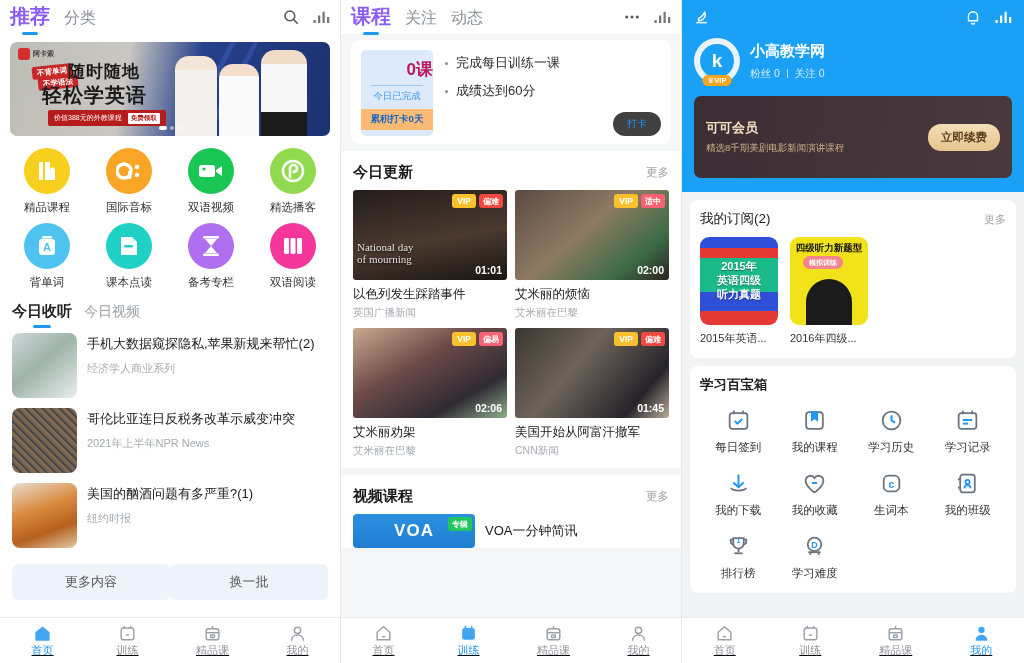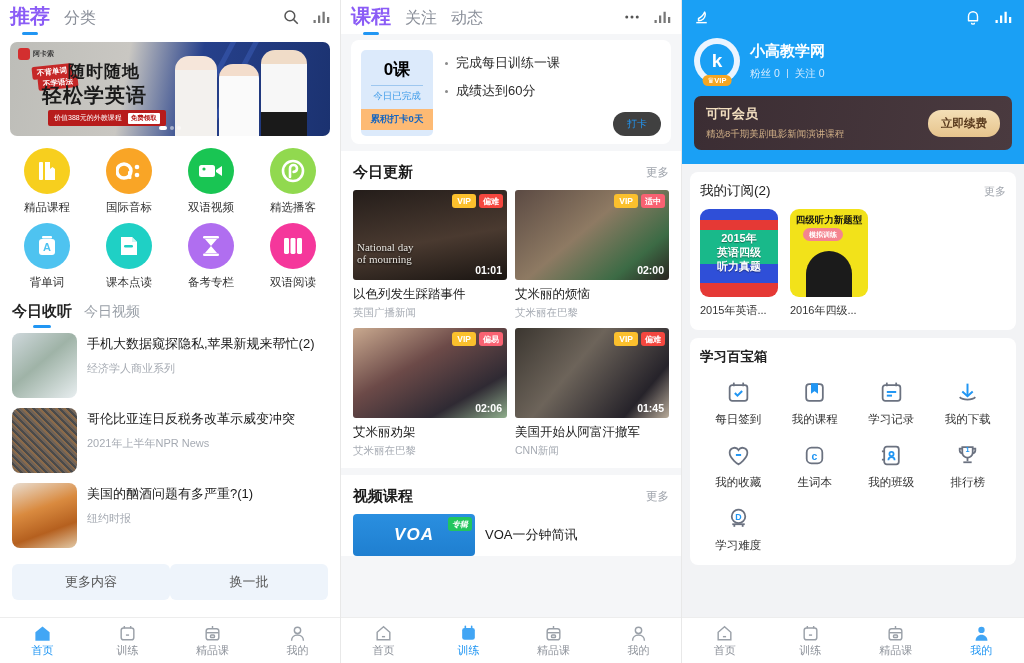--- a/index.html
+++ b/index.html
@@ -74,28 +74,28 @@
   .atitle { font-size:13px; color:#1a1a1a; line-height:1.35; font-weight:500; }
   .asrc { font-size:11px; color:#a6abb3; margin-top:8px; }
 
   .btnrow { display:flex; padding:6px 12px 0; }
   .wbtn { flex:1; background:#eef4fb; border-radius:6px; text-align:center;
           font-size:13px; color:#555; padding:9px 0; }
 
   
   .bnav { position:absolute; left:0; right:0; bottom:0; height:46px; background:#fff;
           border-top:1px solid #ededed; display:flex; align-items:center; }
-  .bn-item { flex:1; display:flex; flex-direction:column; align-items:center; gap:0; }
+  .bn-item { flex:1; display:flex; flex-direction:column; align-items:center; gap:0;text-decoration:underline; }
   .bn-lab { font-size:11px; color:#8d929a; }
   .bn-item.active .bn-lab { color:#2196f3; }
 
   
   .card2 { background:#fff; margin:6px 10px 0; border-radius:8px; padding:10px 10px 8px; display:flex; gap:12px; }
   .ckbox { width:72px; flex:none; border-radius:5px; overflow:hidden; background:#dceafb; text-align:center; }
-  .ck-n { font-size:17px; color:#000000; font-weight:bold; padding:8px 0 4px; }
+  .ck-n { font-size:17px; color:#be185d; font-weight:bold; padding:8px 0 4px;text-align:right; }
   .ck-line { height:1px; background:#9ec7ef; margin:0 10px; }
   .ck-d { font-size:9.5px; color:#3c9ae8; padding:4px 0 6px; }
   .ck-b { background:#fdba74; color:#1565c0; font-size:9.5px; font-weight:bold; padding:4px 0; }
   .ctasks { flex:1; padding-top:4px; }
   .ctask { display:flex; align-items:center; gap:8px; font-size:13px; color:#2b2b2b; margin-bottom:10px; }
   .cbullet { width:3px; height:3px; border-radius:50%; background:#8a8a8a; flex:none; }
   .cbtn { align-self:flex-end; margin-top:2px; background:#404040; color:#2196f3; font-size:10px;
           padding:5px 14px; border-radius:12px; float:right; }
 
   .sechead { display:flex; align-items:center; justify-content:space-between; padding:12px 12px 8px; background:#fff; }
@@ -108,42 +108,42 @@
   .vbadges { position:absolute; right:4px; top:4px; display:flex; gap:3px; }
   .bvip { background:#fbc02d; color:#fff; font-size:8.5px; font-weight:bold; padding:1.5px 5px; border-radius:3px; }
   .bdif { color:#fff; font-size:8px; font-weight:bold; padding:1.5px 4px; border-radius:3px; }
   .vdur { position:absolute; right:5px; bottom:4px; color:#fff; font-size:10.5px; font-weight:bold; }
   .vcap { position:absolute; left:4px; bottom:14px; color:#e9e6e0; font-size:11px;
           font-family:"Liberation Serif", serif; line-height:1.15; text-shadow:0 1px 2px #000; }
   .vtitle { font-size:12.5px; color:#1a1a1a; margin-top:6px; font-weight:500; }
   .vsub { font-size:10.5px; color:#a6abb3; margin-top:3px; }
 
   .crow { display:flex; gap:10px; padding:0 12px; background:#fff; align-items:center; }
-  .cthumb { width:122px; height:42px; border-radius:4px; position:relative; overflow:hidden;
-            background:linear-gradient(#2a8fe0,#1f7fd0); display:flex; align-items:center; justify-content:center;font-style:italic; }
+  .cthumb { width:122px; height:34px; border-radius:4px; position:relative; overflow:hidden;
+            background:linear-gradient(#2a8fe0,#1f7fd0); display:flex; align-items:center; justify-content:center; }
   .cthumb-t { color:#fff; font-weight:bold; font-size:17px; letter-spacing:1px; }
   .cbadge { position:absolute; right:3px; top:3px; background:#22c55e; color:#fff; font-size:8px;
             font-weight:bold; padding:1.5px 4px; border-radius:3px; }
   .ctitle { font-size:13px; color:#1a1a1a; }
 
   
   .hdr3 { background:#1aa0f5; padding:0 12px 14px; position:relative; }
   .hdr3row { display:flex; align-items:center; height:34px; }
   .prof { display:flex; align-items:center; gap:10px; padding-top:4px; }
   .avatar { width:46px; height:46px; border-radius:50%; background:#eaf4ff; position:relative;
             display:flex; align-items:center; justify-content:center; flex:none; }
   .av-in { width:34px; height:34px; border-radius:50%; background:#1aa0f5; color:#fff;
            display:flex; align-items:center; justify-content:center; font-size:19px; font-weight:bold; }
   .av-vip { position:absolute; bottom:-2px; left:50%; transform:translateX(-50%); background:#f5a623;
             color:#fff; font-size:7.5px; font-weight:bold; padding:1px 5px; border-radius:6px; white-space:nowrap; }
   .pname { font-size:15px; color:#fff; font-weight:bold; }
   .pstats { font-size:10.5px; color:#d8ecff; margin-top:6px; display:flex; align-items:center; gap:7px; }
   .pdiv { width:1px; height:9px; background:#bcdcf7; display:inline-block; }
   .vipbar { margin-top:12px; background:linear-gradient(100deg,#3b2d33,#4a3a3f); border-radius:7px;
-            padding:9px 12px; display:flex; align-items:center; justify-content:space-between; }
+            padding:23px 12px; display:flex; align-items:center; justify-content:space-between; }
   .vip-t { font-size:13px; font-weight:bold; color:#f3dfc0; }
   .vip-s { font-size:9.5px; color:#cfae86; margin-top:5px; }
   .vip-btn { background:linear-gradient(#f4dfb6,#e6c48d); color:#5a3b1e; font-size:11.5px;
              font-weight:bold; padding:6px 13px; border-radius:13px; }
 
   .panel { background:#fff; border-radius:8px; margin:8px 8px 0; padding:10px 10px 12px; }
   .p-head { display:flex; align-items:center; justify-content:space-between; }
   .p-title { font-size:13.5px; color:#222; }
   .p-title.b { font-weight:bold; }
   .p-more { font-size:11px; color:#a0a5ad; }
@@ -609,20 +609,27 @@
         </div>
 
         <div class="tool">
           <svg width="25" height="25" viewBox="0 0 24 24" fill="none" stroke="#6b7280" stroke-width="1.7">
             <rect x="4" y="4" width="16" height="16" rx="3"></rect>
             <path d="M9.5 4v7.5L12 9.7l2.5 1.8V4z" fill="#2196f3" stroke="#2196f3"></path>
             </svg>
           <div class="tool-lab">我的课程</div>
         </div>
 
+        <div class="tool">
+          <svg width="25" height="25" viewBox="0 0 24 24" fill="none" stroke="#6b7280" stroke-width="1.7">
+            <circle cx="12" cy="12" r="8.5"></circle>
+              <polyline points="12,7 12,12 15.5,14" stroke="#2196f3" stroke-width="1.9"></polyline>
+            </svg>
+          <div class="tool-lab">学习历史</div>
+        </div>
 
         <div class="tool">
           <svg width="25" height="25" viewBox="0 0 24 24" fill="none" stroke="#6b7280" stroke-width="1.7">
             <rect x="3.5" y="5" width="17" height="15" rx="2.5"></rect>
               <line x1="7.5" y1="2.5" x2="7.5" y2="6"></line>
               <line x1="16.5" y1="2.5" x2="16.5" y2="6"></line>
             <line x1="7.5" y1="11.5" x2="16.5" y2="11.5" stroke="#2196f3" stroke-width="1.9"></line>
             <line x1="7.5" y1="15" x2="12.5" y2="15" stroke="#2196f3" stroke-width="1.9"></line>
             </svg>
           <div class="tool-lab">学习记录</div>

